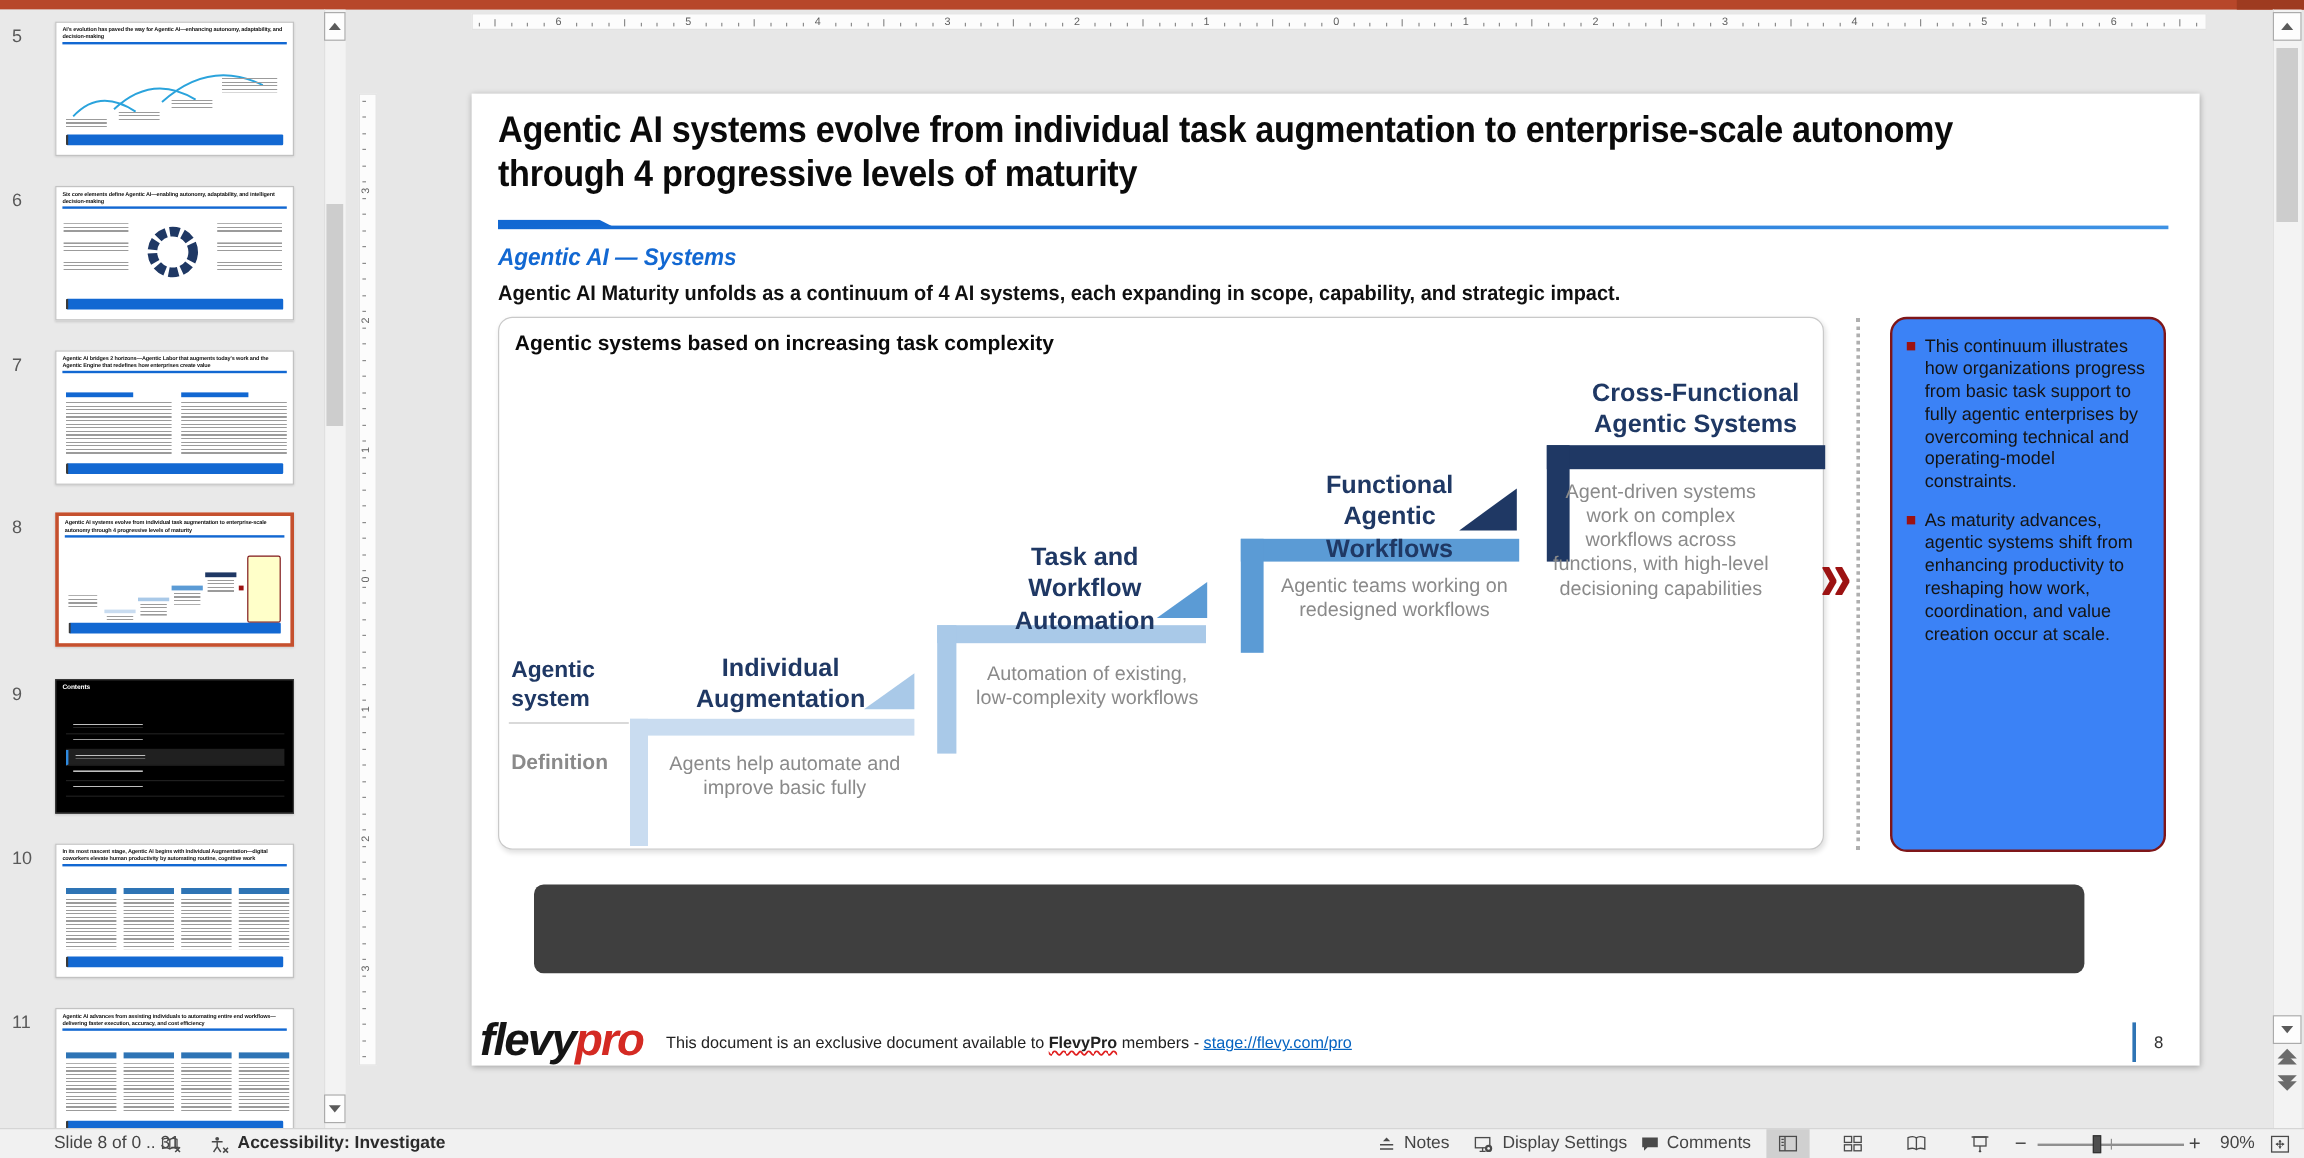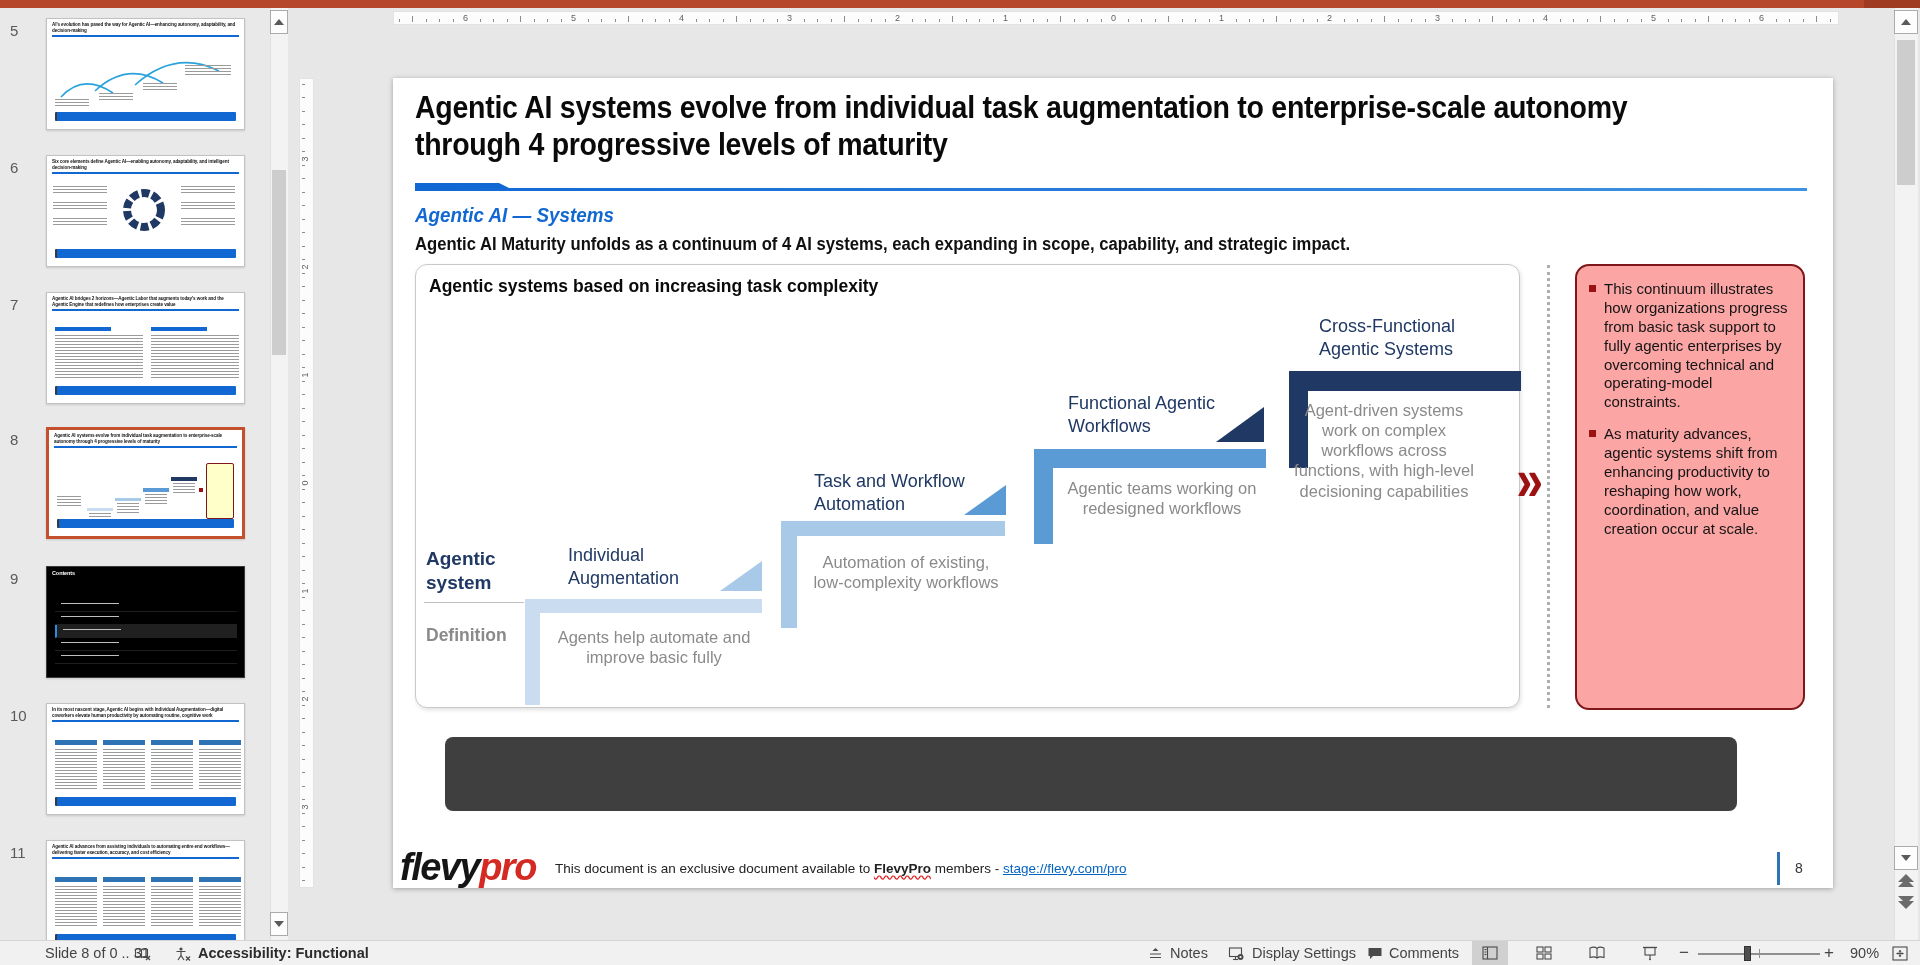--- a/index.html
+++ b/index.html
@@ -71,23 +71,23 @@
           border:1.5px solid #C9C9C9; border-radius:12px; box-shadow:1px 2px 4px rgba(0,0,0,.12); }
   .dbox > * { position:absolute; }
   .dbox-header { left:13px; top:11px; font-size:17.5px; font-weight:bold; color:#0A0A0A; }
 
   .stair { background:transparent; }
   .stair.s1 { left:109px; top:334px; width:237px; height:106px; border-top:14px solid #C9DCF0; border-left:15px solid #C9DCF0; }
   .stair.s2 { left:365px; top:256px; width:224px; height:107px; border-top:15px solid #A9C9E8; border-left:16px solid #A9C9E8; }
   .stair.s3 { left:618px; top:184px; width:232px; height:95px;  border-top:19px solid #5B9BD5; border-left:19px solid #5B9BD5; }
   .stair.s4 { left:873px; top:106px; width:232px; height:97px;  border-top:20px solid #1F3864; border-left:19px solid #1F3864; }
 
-  .step-title { font-size:18px; font-weight:normal; color:#1F3864; text-align:left; line-height:1.25; }
+  .step-title { font-size:21px; font-weight:bold; color:#1F3864; text-align:center; line-height:1.25; }
   .st1 { left:152px; top:279px; width:165px; }
-  .st2 { left:398px; top:205px; width:180px; }
+  .st2 { left:398px; top:187px; width:180px; }
   .st3 { left:652px; top:127px; width:180px; }
   .st4 { left:903px; top:50px;  width:188px; }
   .tri { width:0; height:0; }
   .tri.t1 { left:304px; top:296px; border-left:42px solid transparent; border-bottom:30px solid #A9C9E8; }
   .tri.t2 { left:548px; top:220px; border-left:42px solid transparent; border-bottom:30px solid #5B9BD5; }
   .tri.t3 { left:800px; top:142px; border-left:48px solid transparent; border-bottom:35px solid #1F3864; }
 
   .step-desc { font-size:16.5px; color:#8A8A8A; text-align:center; line-height:1.22; }
   .sd1 { left:140px; top:362px; width:196px; }
   .sd2 { left:390px; top:287px; width:200px; }
@@ -95,21 +95,21 @@
   .sd4 { left:869px; top:135px; width:198px; }
 
   .row-label { left:10px; top:282px; width:95px; font-size:19px; font-weight:bold; color:#1F3864; line-height:1.25; }
   .row-divider { left:8px; top:337px; width:100px; height:1px; background:#C0C0C0; }
   .def-label { left:10px; top:360px; font-size:17.5px; font-weight:bold; color:#8A8A8A; }
 
   .dotline { left:1154px; top:187px; height:443px; width:0; border-left:3px dotted #AFAFAF; }
   .chev { left:1124px; top:378px; font-size:46px; font-weight:bold; color:#9C1212;
           transform:scale(1.05,1.3); line-height:1; }
 
-  .notes { left:1182px; top:186px; width:230px; height:446px; background:#fca5a5;
+  .notes { left:1182px; top:186px; width:230px; height:446px; background:#3b82f6;
            border:2.5px solid #7F1619; border-radius:14px; padding:14px 10px 8px 10px; }
   .note-item { position:relative; padding-left:17px; font-size:15px; line-height:1.26; color:#141414; margin-bottom:13px; }
   .note-item::before { content:""; position:absolute; left:2px; top:5px; width:7px; height:7px; background:#9C1212; }
 
   .banner-shadow { left:52px; top:659px; width:1292px; height:74px; background:#3F3F3F; border-radius:8px; }
   .banner { left:60px; top:655px; width:1290px; height:74px; background:#1268D2; border-radius:6px;
             display:flex; align-items:center; justify-content:center; }
   .banner-text { color:#fff; font-size:20px; font-weight:bold; font-style:italic; transform:scaleX(.96); }
 
   .footer-logo { left:7px; top:770px; font-size:38px; font-weight:bold; font-style:italic; letter-spacing:-1.5px; line-height:1; }
@@ -550,21 +550,21 @@
       </svg>
     </span>
 
     <span class="sb-icon" style="left:174px">
       <svg class="icon" width="17" height="16" viewBox="0 0 17 16">
         <circle cx="7" cy="3" r="1.6" fill="#4A4A4A"></circle>
         <path d="M2.5 5.5 H11.5 M7 5.5 V9.5 M7 9.5 L4 14 M7 9.5 L10 14" stroke="#4A4A4A" stroke-width="1.2" fill="none"></path>
         <path d="M12 10.5 L16 14.5 M16 10.5 L12 14.5" stroke="#4A4A4A" stroke-width="1.3"></path>
       </svg>
     </span>
-    <span class="sb-text sb-bold" style="left:198px">Accessibility: Functional</span>
+    <span class="sb-text sb-bold" style="left:198px">Accessibility: Investigate</span>
 
     <span class="sb-icon" style="left:1148px">
       <svg class="icon" width="15" height="15" viewBox="0 0 15 15">
         <path d="M7.5 2 L10.5 5 H4.5 Z" fill="#4A4A4A"></path>
         <path d="M2 8 H13 M2 11.5 H13" stroke="#4A4A4A" stroke-width="1.2"></path>
       </svg>
     </span>
     <span class="sb-text" style="left:1170px">Notes</span>
 
     <span class="sb-icon" style="left:1228px">

